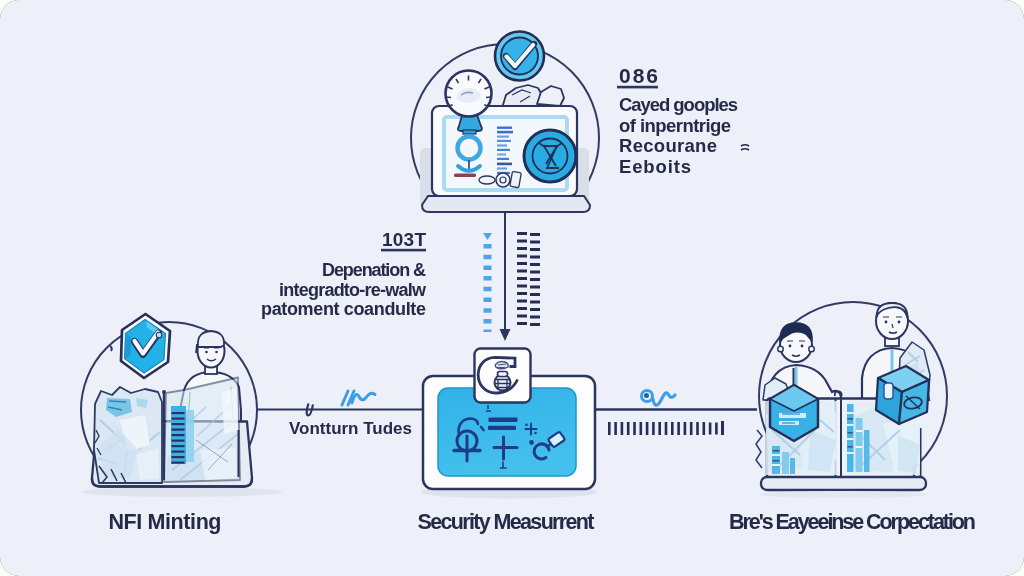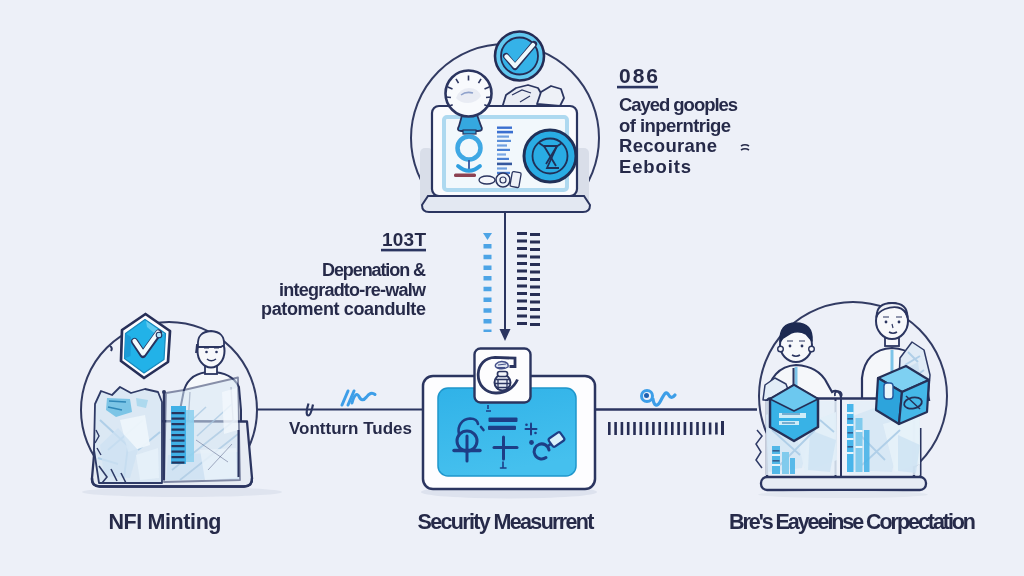--- a/index.html
+++ b/index.html
@@ -1,17 +1,17 @@
 <!DOCTYPE html>
 <html><head>
 <meta charset="utf-8">
 <style>
 html,body{margin:0;padding:0;}
 #stage{position:relative;width:1024px;height:576px;background:#4d7c0f;overflow:hidden;
-font-family:"Liberation Sans",sans-serif;}
+font-family:"Liberation Sans",sans-serif;border-radius:19px;}
 svg{position:absolute;left:0;top:0;}
 text{font-family:"Liberation Sans",sans-serif;font-weight:bold;fill:#262a49;}
 </style>
 </head>
 <body>
 <div id="stage">
 <svg width="1024" height="576" viewBox="0 0 1024 576">
 <defs>
 <linearGradient id="bluepanel" x1="0" y1="0" x2="0.3" y2="1">
 <stop offset="0" stop-color="#30b2e8"></stop>

